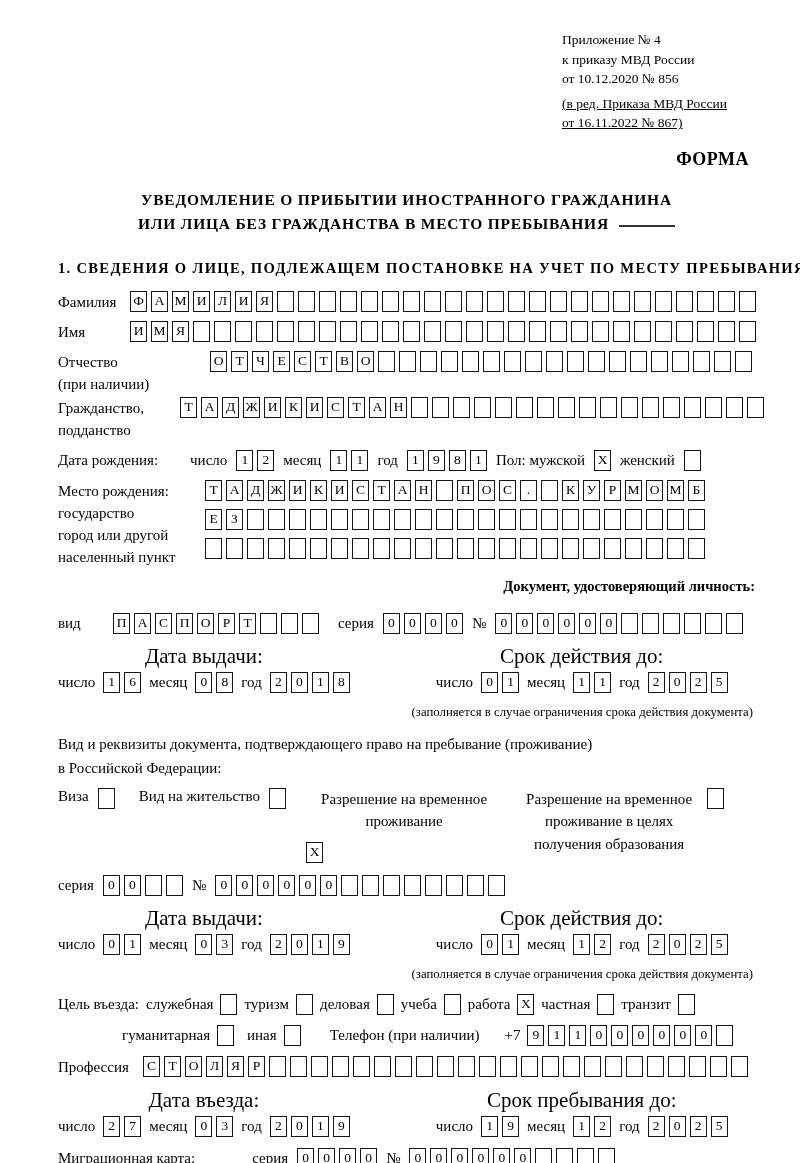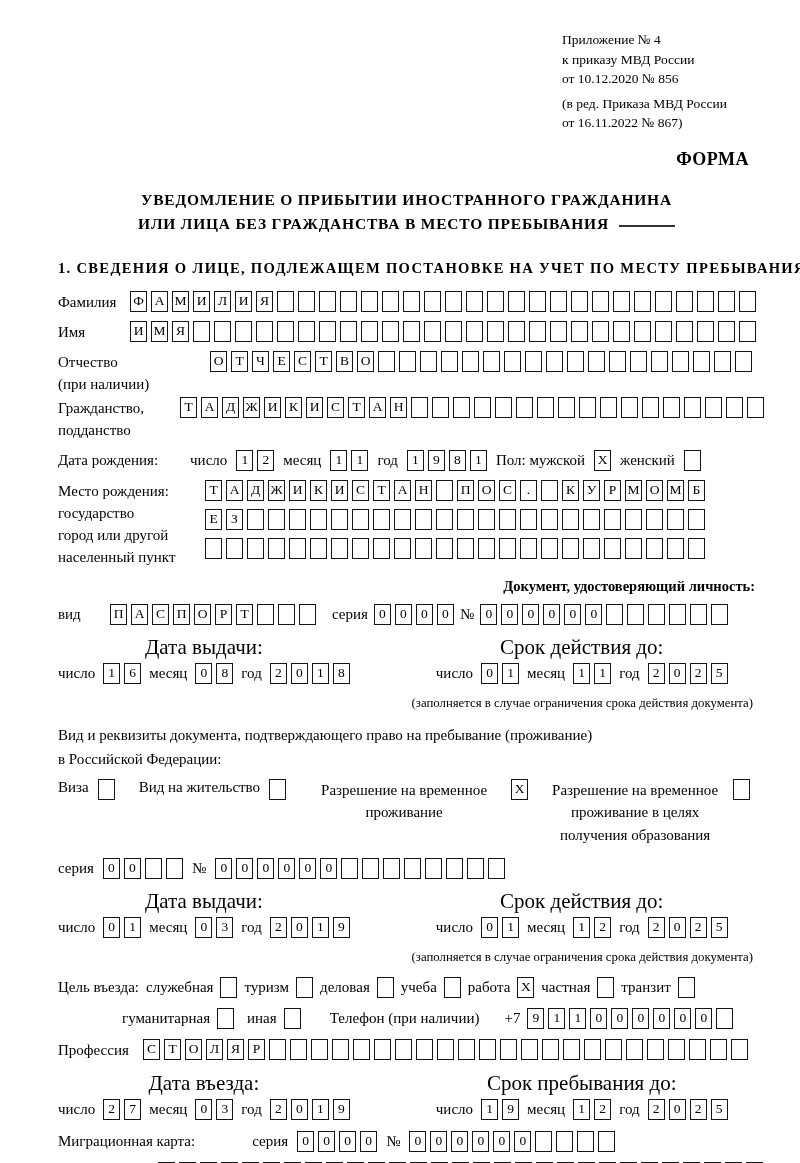--- a/index.html
+++ b/index.html
@@ -1,19 +1,19 @@
 <!DOCTYPE html>
 <html><head>
 <meta charset="utf-8">
 <style>
   html,body{margin:0;padding:0;background:#fff;}
   body{width:800px;height:1163px;font-family:"Liberation Serif",serif;color:#000;overflow:hidden;}
   .page{box-sizing:border-box;width:800px;height:1163px;padding:30px 45px 0 58px;position:relative;}
   .apx{margin-left:504px;font-size:13.5px;line-height:1.45;}
-  .apx .grp2{margin-top:5px;}
+  .apx .grp2{margin-top:5px;text-decoration:underline;}
   .forma{margin-top:16px;text-align:right;font-weight:bold;font-size:18px;padding-right:6px;letter-spacing:.5px;}
   .title{margin-top:18px;text-align:center;font-weight:bold;font-size:15.5px;line-height:1.55;letter-spacing:.8px;}
   .blank-line{display:inline-block;width:56px;border-bottom:2px solid #333;height:1px;margin-left:10px;vertical-align:2px;}
   .sec-head{margin-top:24px;font-weight:bold;font-size:14.6px;letter-spacing:1.3px;white-space:nowrap;}
   .frow{display:flex;align-items:flex-start;margin-top:8px;font-size:15px;}
   .lbl{line-height:22px;}
   .l72{flex:0 0 72px;} .l152{flex:0 0 152px;} .l120{flex:0 0 122px;} .l147{flex:0 0 147px;}
   .boxes{display:inline-flex;gap:4px;white-space:nowrap;}
   .bx{box-sizing:border-box;flex:0 0 17px;width:17px;height:21px;border:1.6px solid #151515;text-align:center;
       font-size:13.5px;line-height:18px;display:inline-block;background:#fff;}
@@ -316,21 +316,21 @@
           <span class="bx"></span>
           <span class="bx"></span>
           <span class="bx"></span>
           <span class="bx"></span>
         </span>
     </span>
   </div>
 
   <div class="doc-head">Документ, удостоверяющий личность:</div>
 
-  <div class="frow inline-items" style="margin-top:9px;gap:6px;">
+  <div class="frow inline-items" style="margin-top:18px;">
     <span style="flex:0 0 46px;">вид</span>
     <span class="boxes">
         <span class="bx">П</span>
         <span class="bx">А</span>
         <span class="bx">С</span>
         <span class="bx">П</span>
         <span class="bx">О</span>
         <span class="bx">Р</span>
         <span class="bx">Т</span>
         <span class="bx"></span>
@@ -420,21 +420,21 @@
       <span class="boxes">
           <span class="bx"></span>
         </span>
     </span>
     <span class="opt" style="margin-left:14px;">
       <span>Вид на жительство</span>
       <span class="boxes">
           <span class="bx"></span>
         </span>
     </span>
-    <span class="opt" style="margin-left:10px;">
+    <span class="opt" style="margin-left:10px;flex-direction:column;">
       <span class="wrap w190">Разрешение на временное проживание</span>
       <span class="boxes">
           <span class="bx">X</span>
         </span>
     </span>
     <span class="opt" style="margin-left:8px;">
       <span class="wrap w178">Разрешение на временное проживание в целях получения образования</span>
       <span class="boxes">
           <span class="bx"></span>
         </span>

